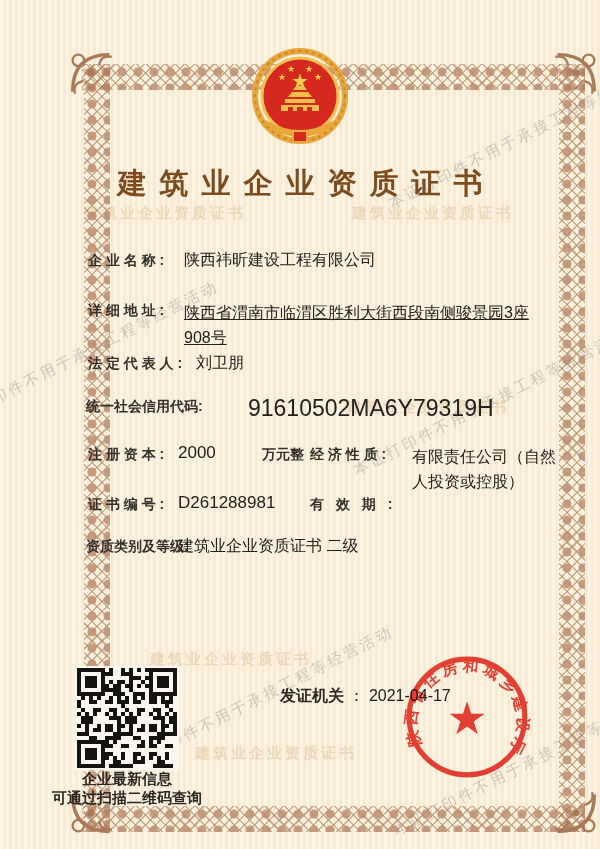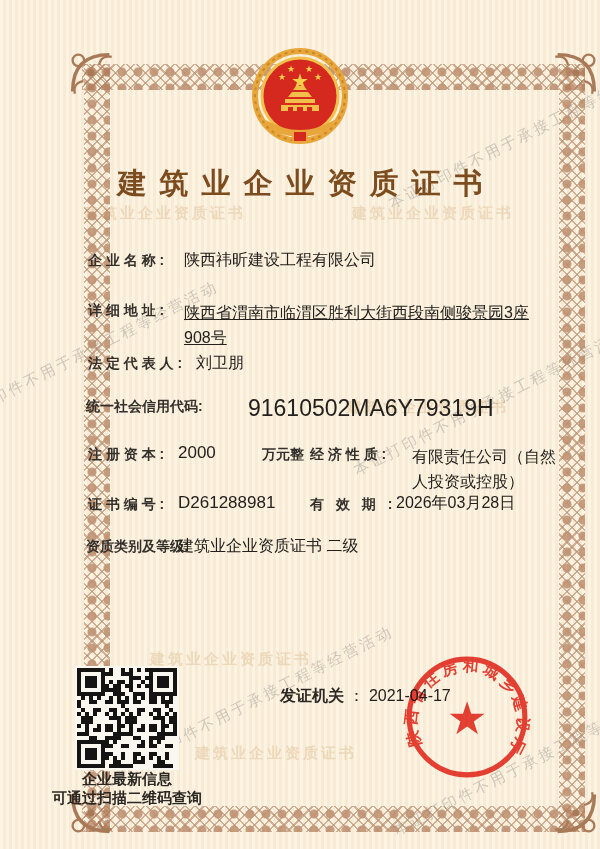--- a/index.html
+++ b/index.html
@@ -147,21 +147,20 @@
 
   <span class="lbl" style="left:88px;top:446px;">注 册 资 本 :</span>
   <span class="val" style="left:178px;top:443px;font-size:17px;">2000</span>
   <span class="lbl" style="left:262px;top:446px;">万元整</span>
   <span class="lbl" style="left:310px;top:446px;">经 济 性 质 :</span>
   <span class="val wrapval" style="left:412px;top:444px;width:150px;">有限责任公司（自然人投资或控股）</span>
 
   <span class="lbl" style="left:88px;top:496px;">证 书 编 号 :</span>
   <span class="val" style="left:178px;top:493px;font-size:17px;">D261288981</span>
   <span class="lbl" style="left:310px;top:496px;letter-spacing:4px;">有  效  期 :</span>
-  <span class="val" style="left:396px;top:493px;">2026年03月28日</span>
 
   <span class="lbl" style="left:86px;top:538px;">资质类别及等级:</span>
   <span class="val" style="left:178px;top:536px;">建筑业企业资质证书  二级</span>
 
   <div class="qr">
       <span style="display:contents"><i style="grid-area:1/1"></i><i style="grid-area:1/2"></i><i style="grid-area:1/3"></i><i style="grid-area:1/4"></i><i style="grid-area:1/5"></i><i style="grid-area:1/6"></i><i style="grid-area:1/7"></i><i style="grid-area:1/9"></i><i style="grid-area:1/12"></i><i style="grid-area:1/14"></i><i style="grid-area:1/16"></i><i style="grid-area:1/18"></i><i style="grid-area:1/19"></i><i style="grid-area:1/20"></i><i style="grid-area:1/21"></i><i style="grid-area:1/22"></i><i style="grid-area:1/23"></i><i style="grid-area:1/24"></i><i style="grid-area:1/25"></i><i style="grid-area:2/1"></i><i style="grid-area:2/7"></i><i style="grid-area:2/8"></i><i style="grid-area:2/9"></i><i style="grid-area:2/12"></i><i style="grid-area:2/13"></i><i style="grid-area:2/14"></i><i style="grid-area:2/19"></i><i style="grid-area:2/25"></i><i style="grid-area:3/1"></i><i style="grid-area:3/3"></i><i style="grid-area:3/4"></i><i style="grid-area:3/5"></i><i style="grid-area:3/7"></i><i style="grid-area:3/14"></i><i style="grid-area:3/15"></i><i style="grid-area:3/16"></i><i style="grid-area:3/18"></i><i style="grid-area:3/19"></i><i style="grid-area:3/21"></i><i style="grid-area:3/22"></i><i style="grid-area:3/23"></i><i style="grid-area:3/25"></i><i style="grid-area:4/1"></i><i style="grid-area:4/3"></i><i style="grid-area:4/4"></i><i style="grid-area:4/5"></i><i style="grid-area:4/7"></i><i style="grid-area:4/9"></i><i style="grid-area:4/11"></i><i style="grid-area:4/12"></i><i style="grid-area:4/14"></i><i style="grid-area:4/17"></i><i style="grid-area:4/19"></i><i style="grid-area:4/21"></i><i style="grid-area:4/22"></i><i style="grid-area:4/23"></i><i style="grid-area:4/25"></i><i style="grid-area:5/1"></i><i style="grid-area:5/3"></i><i style="grid-area:5/4"></i><i style="grid-area:5/5"></i><i style="grid-area:5/7"></i><i style="grid-area:5/8"></i><i style="grid-area:5/10"></i><i style="grid-area:5/11"></i><i style="grid-area:5/13"></i><i style="grid-area:5/14"></i><i style="grid-area:5/16"></i><i style="grid-area:5/18"></i><i style="grid-area:5/19"></i><i style="grid-area:5/21"></i><i style="grid-area:5/22"></i><i style="grid-area:5/23"></i><i style="grid-area:5/25"></i><i style="grid-area:6/1"></i><i style="grid-area:6/7"></i><i style="grid-area:6/8"></i><i style="grid-area:6/9"></i><i style="grid-area:6/10"></i><i style="grid-area:6/11"></i><i style="grid-area:6/14"></i><i style="grid-area:6/19"></i><i style="grid-area:6/25"></i><i style="grid-area:7/1"></i><i style="grid-area:7/2"></i><i style="grid-area:7/3"></i><i style="grid-area:7/4"></i><i style="grid-area:7/5"></i><i style="grid-area:7/6"></i><i style="grid-area:7/7"></i><i style="grid-area:7/10"></i><i style="grid-area:7/11"></i><i style="grid-area:7/12"></i><i style="grid-area:7/15"></i><i style="grid-area:7/16"></i><i style="grid-area:7/17"></i><i style="grid-area:7/19"></i><i style="grid-area:7/20"></i><i style="grid-area:7/21"></i><i style="grid-area:7/22"></i><i style="grid-area:7/23"></i><i style="grid-area:7/24"></i><i style="grid-area:7/25"></i><i style="grid-area:8/2"></i><i style="grid-area:8/4"></i><i style="grid-area:8/6"></i><i style="grid-area:8/9"></i><i style="grid-area:8/11"></i><i style="grid-area:8/13"></i><i style="grid-area:8/15"></i><i style="grid-area:8/17"></i><i style="grid-area:8/19"></i><i style="grid-area:8/20"></i><i style="grid-area:8/22"></i><i style="grid-area:8/24"></i><i style="grid-area:9/1"></i><i style="grid-area:9/4"></i><i style="grid-area:9/5"></i><i style="grid-area:9/8"></i><i style="grid-area:9/9"></i><i style="grid-area:9/11"></i><i style="grid-area:9/12"></i><i style="grid-area:9/13"></i><i style="grid-area:9/15"></i><i style="grid-area:9/16"></i><i style="grid-area:9/19"></i><i style="grid-area:9/20"></i><i style="grid-area:9/22"></i><i style="grid-area:9/23"></i><i style="grid-area:9/24"></i><i style="grid-area:10/1"></i><i style="grid-area:10/12"></i><i style="grid-area:10/23"></i><i style="grid-area:11/2"></i><i style="grid-area:11/5"></i><i style="grid-area:11/6"></i><i style="grid-area:11/9"></i><i style="grid-area:11/10"></i><i style="grid-area:11/13"></i><i style="grid-area:11/16"></i><i style="grid-area:11/17"></i><i style="grid-area:11/20"></i><i style="grid-area:11/21"></i><i style="grid-area:11/24"></i><i style="grid-area:12/1"></i><i style="grid-area:12/3"></i><i style="grid-area:12/5"></i><i style="grid-area:12/8"></i><i style="grid-area:12/10"></i><i style="grid-area:12/12"></i><i style="grid-area:12/14"></i><i style="grid-area:12/16"></i><i style="grid-area:12/19"></i><i style="grid-area:12/21"></i><i style="grid-area:12/23"></i><i style="grid-area:12/25"></i><i style="grid-area:13/2"></i><i style="grid-area:13/3"></i><i style="grid-area:13/4"></i><i style="grid-area:13/9"></i><i style="grid-area:13/10"></i><i style="grid-area:13/11"></i><i style="grid-area:13/13"></i><i style="grid-area:13/14"></i><i style="grid-area:13/15"></i><i style="grid-area:13/20"></i><i style="grid-area:13/21"></i><i style="grid-area:13/22"></i><i style="grid-area:13/24"></i><i style="grid-area:13/25"></i><i style="grid-area:14/2"></i><i style="grid-area:14/3"></i><i style="grid-area:14/4"></i><i style="grid-area:14/11"></i><i style="grid-area:14/13"></i><i style="grid-area:14/14"></i><i style="grid-area:14/15"></i><i style="grid-area:14/22"></i><i style="grid-area:14/24"></i><i style="grid-area:14/25"></i><i style="grid-area:15/1"></i><i style="grid-area:15/3"></i><i style="grid-area:15/6"></i><i style="grid-area:15/8"></i><i style="grid-area:15/9"></i><i style="grid-area:15/11"></i><i style="grid-area:15/12"></i><i style="grid-area:15/14"></i><i style="grid-area:15/17"></i><i style="grid-area:15/19"></i><i style="grid-area:15/20"></i><i style="grid-area:15/22"></i><i style="grid-area:15/23"></i><i style="grid-area:15/25"></i><i style="grid-area:16/3"></i><i style="grid-area:16/5"></i><i style="grid-area:16/6"></i><i style="grid-area:16/8"></i><i style="grid-area:16/9"></i><i style="grid-area:16/11"></i><i style="grid-area:16/14"></i><i style="grid-area:16/16"></i><i style="grid-area:16/17"></i><i style="grid-area:16/19"></i><i style="grid-area:16/20"></i><i style="grid-area:16/22"></i><i style="grid-area:16/25"></i><i style="grid-area:17/1"></i><i style="grid-area:17/2"></i><i style="grid-area:17/3"></i><i style="grid-area:17/10"></i><i style="grid-area:17/11"></i><i style="grid-area:17/12"></i><i style="grid-area:17/13"></i><i style="grid-area:17/14"></i><i style="grid-area:17/21"></i><i style="grid-area:17/22"></i><i style="grid-area:17/23"></i><i style="grid-area:17/24"></i><i style="grid-area:17/25"></i><i style="grid-area:18/4"></i><i style="grid-area:18/5"></i><i style="grid-area:18/8"></i><i style="grid-area:18/9"></i><i style="grid-area:18/10"></i><i style="grid-area:18/11"></i><i style="grid-area:18/15"></i><i style="grid-area:18/16"></i><i style="grid-area:18/19"></i><i style="grid-area:18/20"></i><i style="grid-area:18/21"></i><i style="grid-area:18/22"></i><i style="grid-area:19/1"></i><i style="grid-area:19/2"></i><i style="grid-area:19/3"></i><i style="grid-area:19/4"></i><i style="grid-area:19/5"></i><i style="grid-area:19/6"></i><i style="grid-area:19/7"></i><i style="grid-area:19/8"></i><i style="grid-area:19/10"></i><i style="grid-area:19/17"></i><i style="grid-area:19/19"></i><i style="grid-area:19/21"></i><i style="grid-area:20/1"></i><i style="grid-area:20/7"></i><i style="grid-area:20/8"></i><i style="grid-area:20/9"></i><i style="grid-area:20/12"></i><i style="grid-area:20/13"></i><i style="grid-area:20/16"></i><i style="grid-area:20/17"></i><i style="grid-area:20/19"></i><i style="grid-area:20/20"></i><i style="grid-area:20/23"></i><i style="grid-area:20/24"></i><i style="grid-area:21/1"></i><i style="grid-area:21/3"></i><i style="grid-area:21/4"></i><i style="grid-area:21/5"></i><i style="grid-area:21/7"></i><i style="grid-area:22/1"></i><i style="grid-area:22/3"></i><i style="grid-area:22/4"></i><i style="grid-area:22/5"></i><i style="grid-area:22/7"></i><i style="grid-area:22/8"></i><i style="grid-area:22/9"></i><i style="grid-area:22/12"></i><i style="grid-area:22/15"></i><i style="grid-area:22/16"></i><i style="grid-area:22/19"></i><i style="grid-area:22/20"></i><i style="grid-area:22/23"></i><i style="grid-area:23/1"></i><i style="grid-area:23/3"></i><i style="grid-area:23/4"></i><i style="grid-area:23/5"></i><i style="grid-area:23/7"></i><i style="grid-area:23/8"></i><i style="grid-area:23/10"></i><i style="grid-area:23/12"></i><i style="grid-area:23/15"></i><i style="grid-area:23/17"></i><i style="grid-area:23/19"></i><i style="grid-area:23/21"></i><i style="grid-area:23/23"></i><i style="grid-area:24/1"></i><i style="grid-area:24/7"></i><i style="grid-area:24/10"></i><i style="grid-area:24/11"></i><i style="grid-area:24/15"></i><i style="grid-area:24/16"></i><i style="grid-area:24/17"></i><i style="grid-area:24/21"></i><i style="grid-area:24/22"></i><i style="grid-area:25/1"></i><i style="grid-area:25/2"></i><i style="grid-area:25/3"></i><i style="grid-area:25/4"></i><i style="grid-area:25/5"></i><i style="grid-area:25/6"></i><i style="grid-area:25/7"></i><i style="grid-area:25/9"></i><i style="grid-area:25/10"></i><i style="grid-area:25/11"></i><i style="grid-area:25/12"></i><i style="grid-area:25/13"></i><i style="grid-area:25/14"></i><i style="grid-area:25/20"></i><i style="grid-area:25/21"></i><i style="grid-area:25/22"></i><i style="grid-area:25/23"></i><i style="grid-area:25/24"></i></span>
     </div>
   <span class="qrcap" style="left:75px;top:770px;width:104px;">企业最新信息</span>
   <span class="qrcap" style="left:47px;top:789px;width:160px;">可通过扫描二维码查询</span>
 

